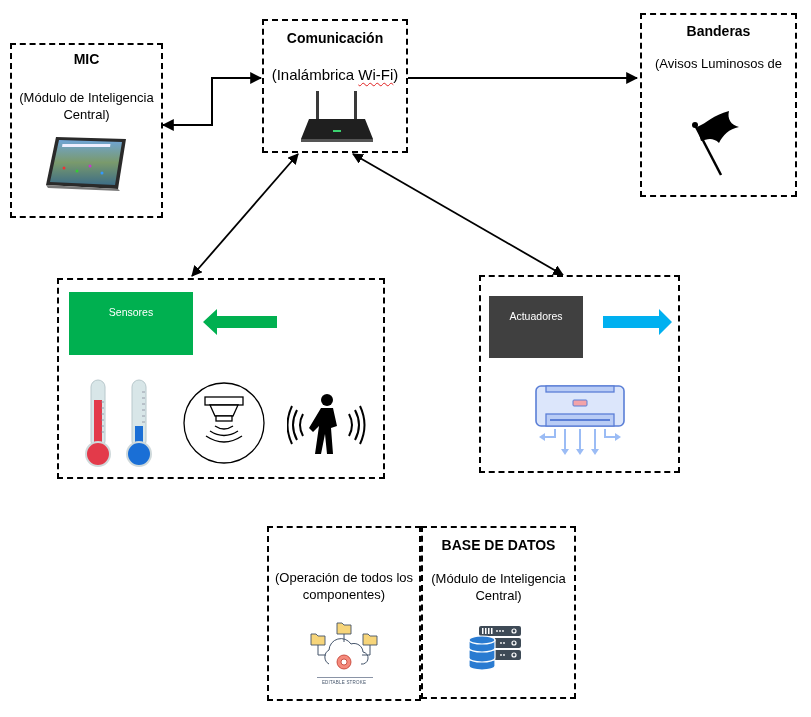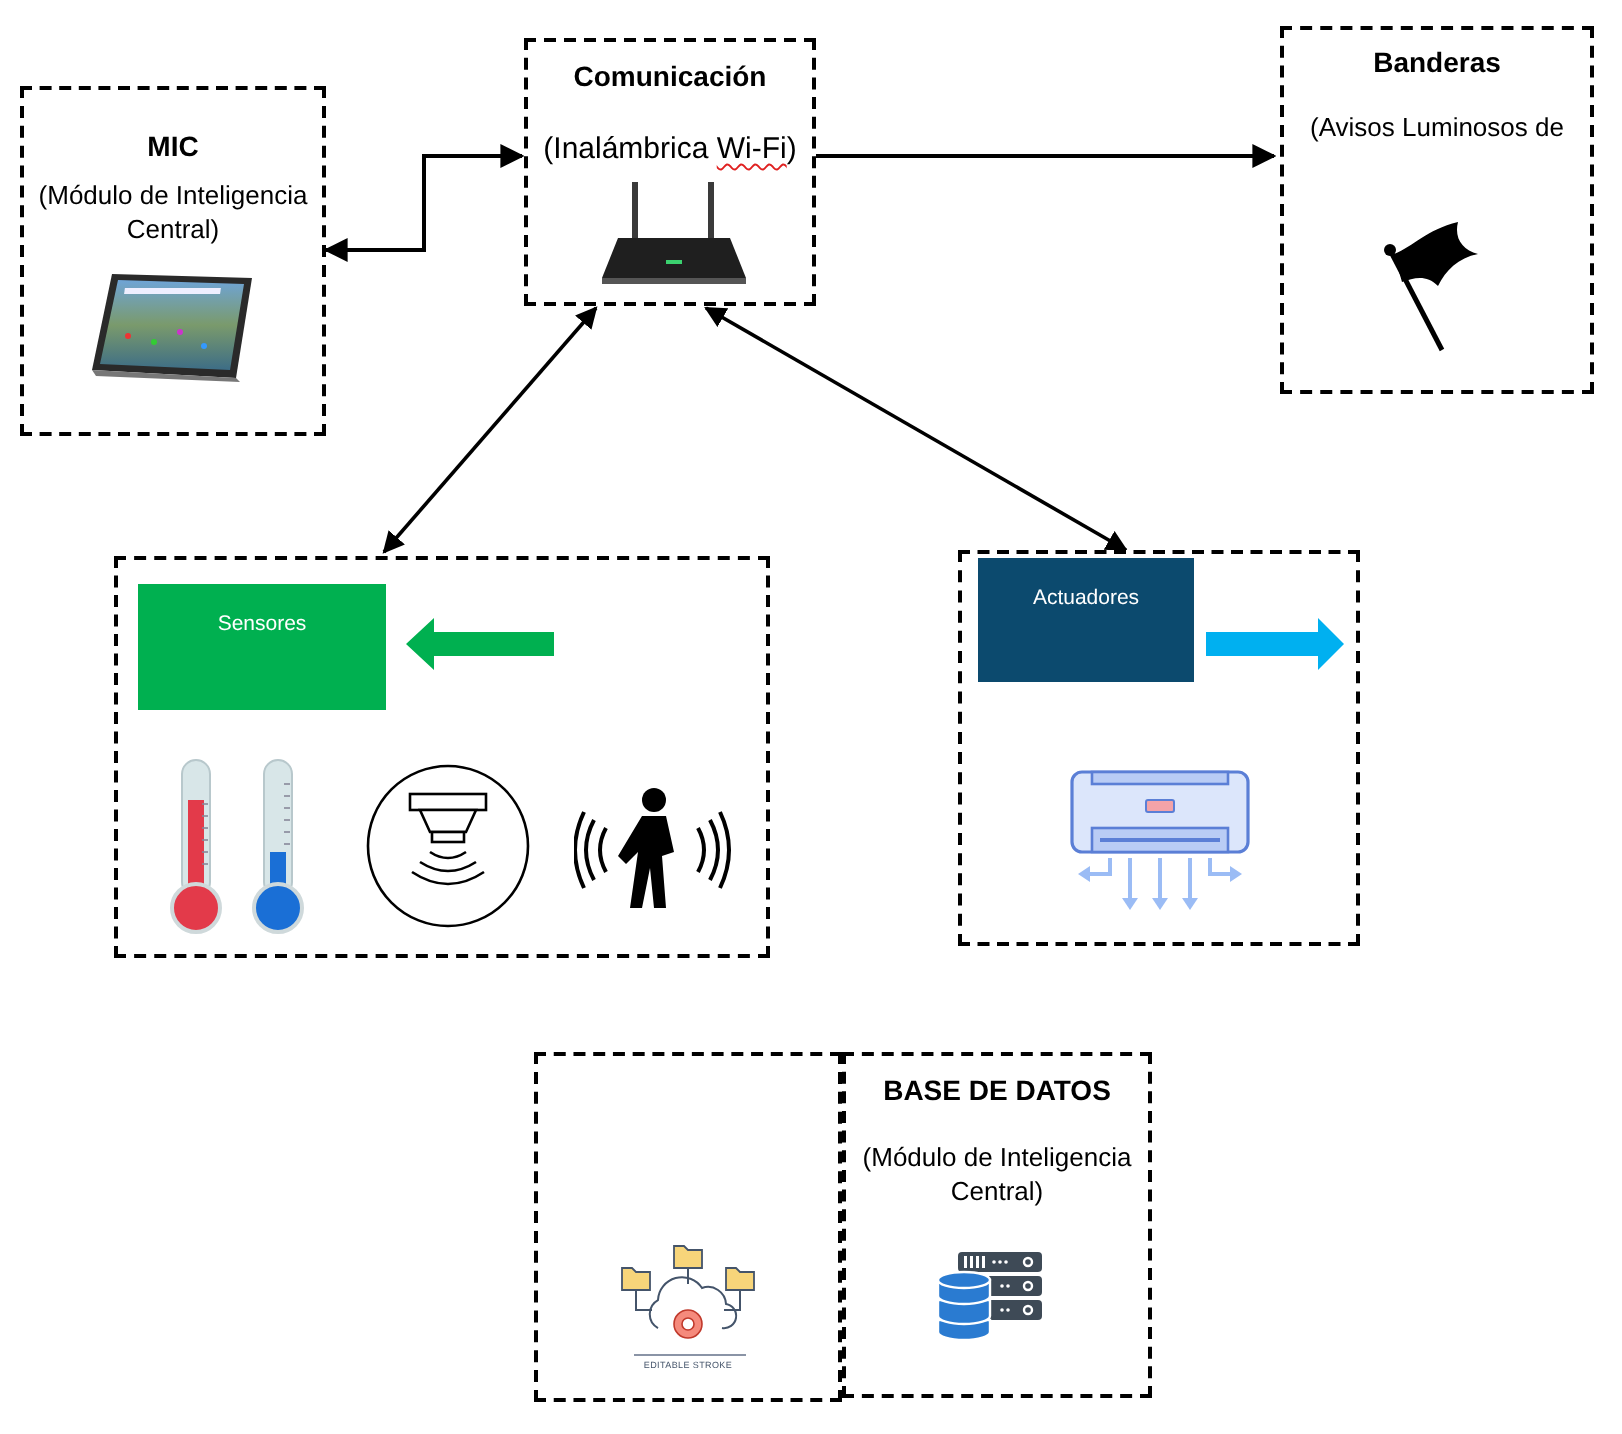--- a/index.html
+++ b/index.html
@@ -25,21 +25,21 @@
       <path d="M0,0 L10,5 L0,10 z" fill="#000"></path>
     </marker>
   </defs>
   <polyline points="261,78 212,78 212,125 163,125" fill="none" stroke="#000" stroke-width="2" marker-start="url(#ah)" marker-end="url(#ah)"></polyline>
   <line x1="408" y1="78" x2="637" y2="78" stroke="#000" stroke-width="2" marker-end="url(#ah)"></line>
   <line x1="298" y1="154" x2="192" y2="276" stroke="#000" stroke-width="1.8" marker-start="url(#ah)" marker-end="url(#ah)"></line>
   <line x1="353" y1="154" x2="563" y2="275" stroke="#000" stroke-width="1.8" marker-start="url(#ah)" marker-end="url(#ah)"></line>
 </svg>
 
 <div class="box" style="left:10px;top:43px;width:153px;height:175px;">
-  <div class="title" style="top:20px;">MIC</div>
+  <div class="title" style="top:6px;">MIC</div>
   <div class="sub" style="top:44px;">
     <div>(Módulo de Inteligencia</div>
     <div>Central)</div>
   </div>
   <svg class="icon" style="left:30px;top:88px;" width="90" height="60" viewBox="0 0 90 60">
     <defs>
       <linearGradient id="scr" x1="0" y1="0" x2="0" y2="1">
         <stop offset="0" stop-color="#6fa4d6"></stop>
           <stop offset="0.5" stop-color="#7a9a6c"></stop>
           <stop offset="1" stop-color="#3d6d86"></stop>
@@ -134,21 +134,21 @@
         <path d="M10,20 Q2,35 10,50"></path>
         <path d="M5,16 Q-4,35 5,54"></path>
       <path d="M62,24 Q68,35 62,46"></path>
         <path d="M68,20 Q76,35 68,50"></path>
         <path d="M73,16 Q82,35 73,54"></path>
     </g>
   </svg>
 </div>
 
 <div class="box" style="left:479px;top:275px;width:201px;height:198px;">
-  <div class="block" style="left:8px;top:2px;width:108px;height:62px;background:#0c4a6e;">
+  <div class="block" style="left:8px;top:19px;width:94px;height:62px;background:#404040;">
     <span>Actuadores</span>
   </div>
   <svg class="icon" style="left:122px;top:31px;" width="70" height="28" viewBox="0 0 70 28">
     <polygon points="0,8 56,8 56,1 69,14 56,27 56,20 0,20" fill="#00b0f0"></polygon>
   </svg>
   <svg class="icon" style="left:52px;top:106px;" width="96" height="76" viewBox="0 0 96 76">
     <rect x="3" y="3" width="88" height="40" rx="5" fill="#dce6fb" stroke="#5b7fd6" stroke-width="1.6"></rect>
     <rect x="13" y="3" width="68" height="6" fill="#b9ccf5" stroke="#5b7fd6" stroke-width="1.3"></rect>
     <rect x="40" y="17" width="14" height="6" rx="1" fill="#f3a3a8" stroke="#5b7fd6" stroke-width="1"></rect>
     <rect x="13" y="31" width="68" height="12" fill="#b9ccf5" stroke="#5b7fd6" stroke-width="1.3"></rect>
@@ -164,20 +164,24 @@
         <polygon points="28,66 36,66 32,72"></polygon>
         <polygon points="43,66 51,66 47,72"></polygon>
         <polygon points="58,66 66,66 62,72"></polygon>
       <polygon points="12,50 12,58 6,54"></polygon>
         <polygon points="82,50 82,58 88,54"></polygon>
       </g>
   </svg>
 </div>
 
 <div class="box" style="left:267px;top:526px;width:154px;height:175px;">
+  <div class="sub" style="top:41px;">
+    <div>(Operación de todos los</div>
+    <div>componentes)</div>
+  </div>
   <svg class="icon" style="left:38px;top:92px;" width="76" height="58" viewBox="0 0 76 58">
     <g fill="#f7d57a" stroke="#44546a" stroke-width="0.9">
       <path d="M30,3 h5 l2,2 h7 v9 h-14 z"></path>
       <path d="M4,14 h5 l2,2 h7 v9 h-14 z"></path>
       <path d="M56,14 h5 l2,2 h7 v9 h-14 z"></path>
     </g>
     <g fill="none" stroke="#44546a" stroke-width="1">
       <line x1="37" y1="14" x2="37" y2="22"></line>
       <path d="M11,25 v10 h8"></path>
         <path d="M63,25 v10 h-8"></path>

